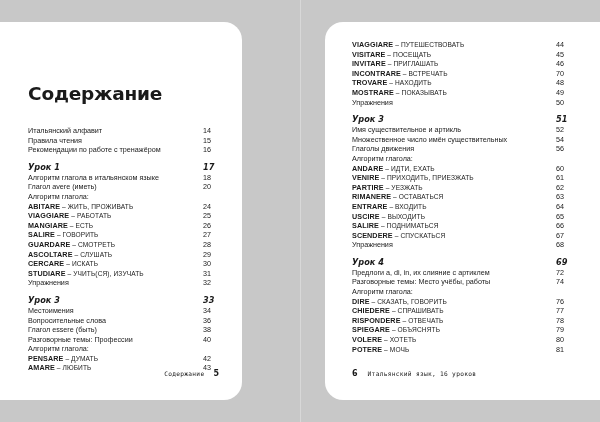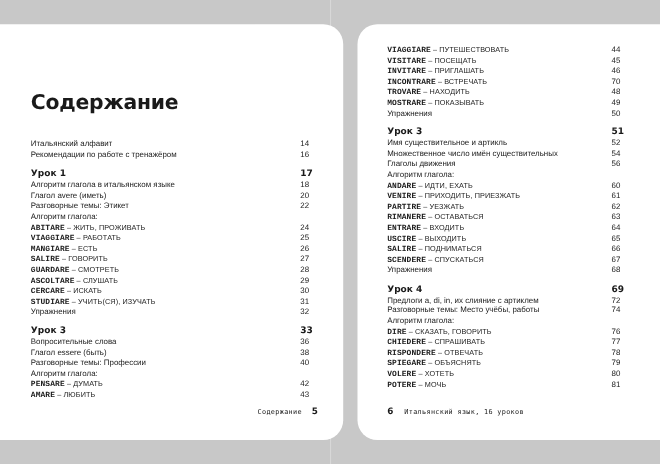--- a/index.html
+++ b/index.html
@@ -2,77 +2,77 @@
 <html><head>
 <meta charset="utf-8">
 <style>
   html, body { margin: 0; padding: 0; }
   body {
     width: 600px; height: 422px; background: #c8c8c8; position: relative; overflow: hidden;
     font-family: "Liberation Sans", sans-serif; color: #1a1a1a;
   }
   .spine { position: absolute; left: 300px; top: 0; width: 1px; height: 422px; background: #d8d8d8; }
   .page { position: absolute; top: 22px; height: 378px; background: #ffffff; box-sizing: border-box; }
-  .page-left { left: 0; width: 312px; border-radius: 0 18px 18px 0; padding: 0 23px 0 28px; }
+  .page-left { left: 0; width: 242px; border-radius: 0 18px 18px 0; padding: 0 23px 0 28px; }
   .page-right { left: 325px; width: 275px; border-radius: 18px 0 0 18px; padding: 0 28px 0 27px; }
   .toc-title {
     font-family: "DejaVu Sans", sans-serif; font-weight: bold; font-size: 18.5px;
     letter-spacing: -0.2px; margin: 60px 0 0 0; height: 24px; line-height: 24px;
   }
   .list { margin: 0; padding: 0; list-style: none; }
   .page-left .list { margin-top: 20px; }
   .page-right .list { margin-top: 18px; }
   .row { display: flex; justify-content: space-between; align-items: baseline;
          font-size: 7.2px; line-height: 9.6px; height: 9.6px; white-space: nowrap; }
   .row .t { overflow: hidden; }
   .row .p { text-align: left; min-width: 16px; }
-  .row.lesson { font-family: "DejaVu Sans", sans-serif; font-weight: bold; font-size: 8.2px; height: 11px; line-height: 11px; }
+  .row.lesson { font-family: "DejaVu Sans", sans-serif; font-weight: bold; font-size: 8.2px; height: 11px; line-height: 11px; font-style: italic; }
   .row.lesson .p { font-weight: bold; }
   .gap { height: 7px; }
-  .verb { font-weight: bold; letter-spacing: 0.1px; font-family: Liberation Mono, monospace; }
+  .verb { font-weight: bold; letter-spacing: 0.1px; }
   .tr { font-size: 6.6px; letter-spacing: 0.1px; }
   .footer-left { position: absolute; right: 23px; bottom: 22px; display: flex; align-items: baseline; gap: 9px; }
   .footer-right { position: absolute; left: 27px; bottom: 22px; display: flex; align-items: baseline; gap: 10px; }
   .f-label { font-size: 6.2px; letter-spacing: 0.3px; font-family: "DejaVu Sans Mono", monospace; }
   .f-num { font-size: 8px; font-weight: bold; font-family: "DejaVu Sans", sans-serif; }
 </style>
 </head>
 <body>
 
 <div class="spine"></div>
 
 <div class="page page-left">
   <h1 class="toc-title">Содержание</h1>
   <ul class="list" id="list-left">
       <li class="row">
         <span class="t">Итальянский алфавит</span>
         <span class="p">14</span>
       </li>
       <li class="row">
+        <span class="t">Правила чтения</span>
+        <span class="p">15</span>
+      </li>
+      <li class="row">
         <span class="t">Рекомендации по работе с тренажёром</span>
         <span class="p">16</span>
       </li>
       <li class="gap"></li>
       <li class="row lesson">
         <span class="t">Урок 1</span>
         <span class="p">17</span>
       </li>
       <li class="row">
         <span class="t">Алгоритм глагола в итальянском языке</span>
         <span class="p">18</span>
       </li>
       <li class="row">
         <span class="t">Глагол avere (иметь)</span>
         <span class="p">20</span>
       </li>
       <li class="row">
-        <span class="t">Разговорные темы: Этикет</span>
-        <span class="p">22</span>
-      </li>
-      <li class="row">
         <span class="t">Алгоритм глагола:</span>
         <span class="p"></span>
       </li>
       <li class="row">
         <span class="t"><span class="verb">ABITARE</span><span class="tr"> – ЖИТЬ, ПРОЖИВАТЬ</span></span>
         <span class="p">24</span>
       </li>
       <li class="row">
         <span class="t"><span class="verb">VIAGGIARE</span><span class="tr"> – РАБОТАТЬ</span></span>
         <span class="p">25</span>
@@ -102,20 +102,24 @@
         <span class="p">31</span>
       </li>
       <li class="row">
         <span class="t">Упражнения</span>
         <span class="p">32</span>
       </li>
       <li class="gap"></li>
       <li class="row lesson">
         <span class="t">Урок 3</span>
         <span class="p">33</span>
+      </li>
+      <li class="row">
+        <span class="t">Местоимения</span>
+        <span class="p">34</span>
       </li>
       <li class="row">
         <span class="t">Вопросительные слова</span>
         <span class="p">36</span>
       </li>
       <li class="row">
         <span class="t">Глагол essere (быть)</span>
         <span class="p">38</span>
       </li>
       <li class="row">

